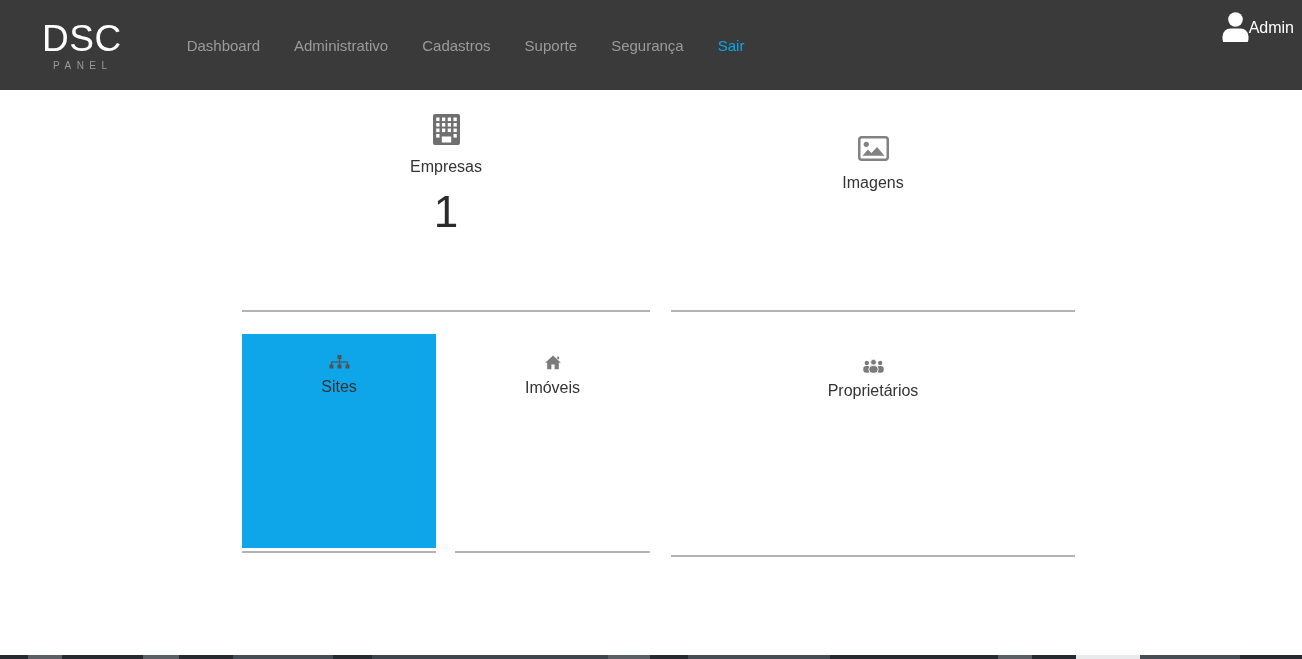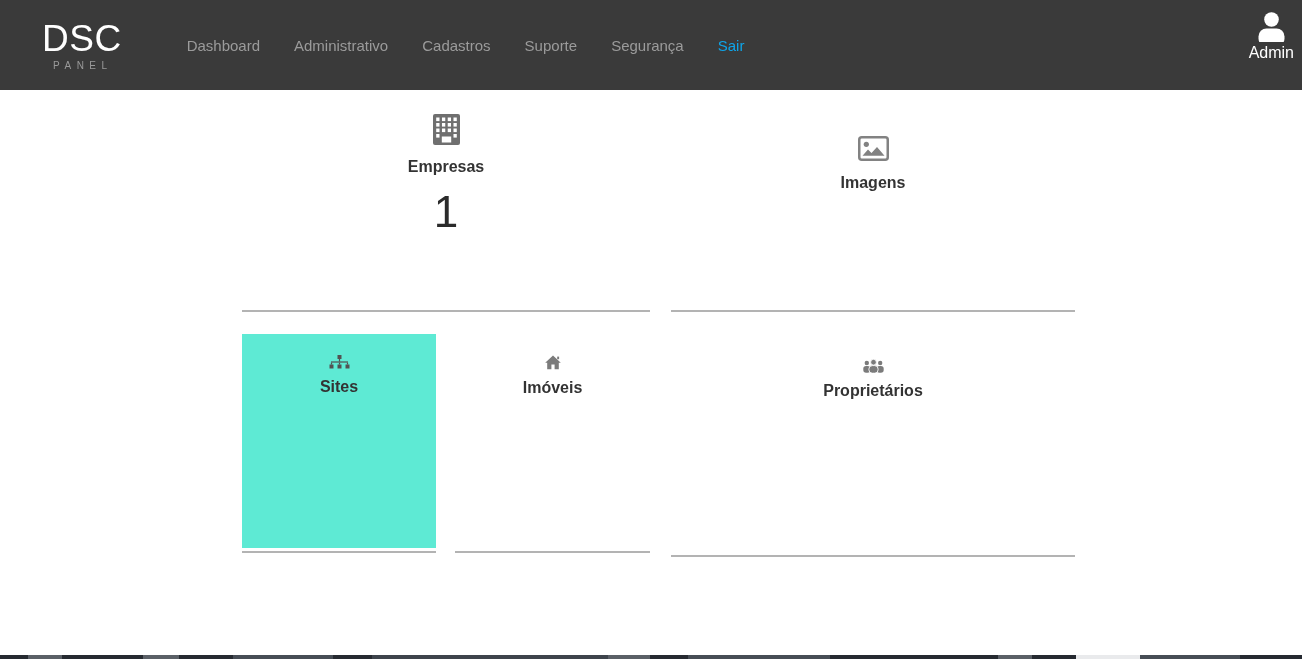--- a/index.html
+++ b/index.html
@@ -17,30 +17,30 @@
   .brand { margin-left:42px; display:flex; flex-direction:column; cursor:pointer; }
   .brand-name { color:#ffffff; font-size:37px; line-height:1; letter-spacing:0.5px; }
   .brand-sub { color:#9a9a9a; font-size:10px; letter-spacing:5.5px; margin-top:3px; padding-left:2px;text-align:center; }
   .nav { display:flex; margin-left:48px; }
   .nav-link {
     color:#9b9b9b; font-size:15px; padding:0 17px; text-decoration:none;
     cursor:pointer; white-space:nowrap;
   }
   .user {
     margin-left:auto; margin-right:8px; align-self:flex-start;
-    display:flex; flex-direction:column; align-items:center;
+    display:flex; flex-direction:row; align-items:center;
     padding-top:12px; color:#ffffff; cursor:pointer;
   }
   .user-icon { color:#ffffff; line-height:0; }
   .user-name { font-size:16px; margin-top:2px; }
 
   
   .tile { position:absolute; text-align:center; cursor:pointer; }
   .tile-icon { display:inline-block; color:#6f6f6f; line-height:0; }
-  .tile-label { font-size:16px; font-weight:bold; color:#333333; margin-top:9px; }
+  .tile-label { font-size:16px; font-weight:normal; color:#333333; margin-top:9px; }
   .tile-count { font-size:44px; line-height:1; color:#2b2b2b; margin-top:14px; }
 
   #tile-empresas  { left:242px; top:73px;  width:408px; height:239px; padding-top:41px; border-bottom:2px solid #b3b3b3; }
   #tile-imagens   { left:671px; top:73px;  width:404px; height:239px; padding-top:63px; border-bottom:2px solid #b3b3b3; }
   #tile-imagens .tile-icon { color:#828282; }
 
   #tile-sites         { left:242px; top:334px; width:194px; height:214px; padding-top:21px; background:#74c5f7; }
   #tile-sites .tile-icon { color:#525252; }
   #tile-imoveis       { left:455px; top:334px; width:195px; height:219px; padding-top:21px; border-bottom:2px solid #b3b3b3; }
   #tile-proprietarios { left:671px; top:338px; width:404px; height:219px; padding-top:21px; border-bottom:2px solid #b3b3b3; }
@@ -117,21 +117,21 @@
       <span class="tile-icon">
         <svg width="31" height="25" viewBox="0 0 31 25">
           <rect x="1.25" y="1.25" width="28.5" height="22.5" rx="2.5" fill="none" stroke="currentColor" stroke-width="2.5"></rect>
           <circle cx="8.3" cy="8.3" r="2.6" fill="currentColor"></circle>
           <path d="M4.5 19.8 L10 13.5 L13.5 17 L19 11 L26.5 19.8 Z" fill="currentColor"></path>
         </svg>
       </span>
       <div class="tile-label" style="color: rgb(51, 51, 51);">Imagens</div>
     </div>
 
-    <div class="tile tile-sm" id="tile-sites" style="background-color: #5eead4;">
+    <div class="tile tile-sm" id="tile-sites" style="background-color: #0ea5e9;">
       <span class="tile-icon">
         <svg width="21" height="14" viewBox="0 0 21 14">
           <g fill="currentColor">
             <rect x="8.5" y="0" width="4" height="4"></rect>
             <rect x="9.9" y="4" width="1.2" height="2.6"></rect>
             <rect x="2" y="6.4" width="17" height="1.2"></rect>
             <rect x="1.9" y="7.6" width="1.2" height="1.9"></rect>
             <rect x="9.9" y="7.6" width="1.2" height="1.9"></rect>
             <rect x="17.9" y="7.6" width="1.2" height="1.9"></rect>
             <rect x="0.5" y="9.5" width="4" height="4"></rect>

